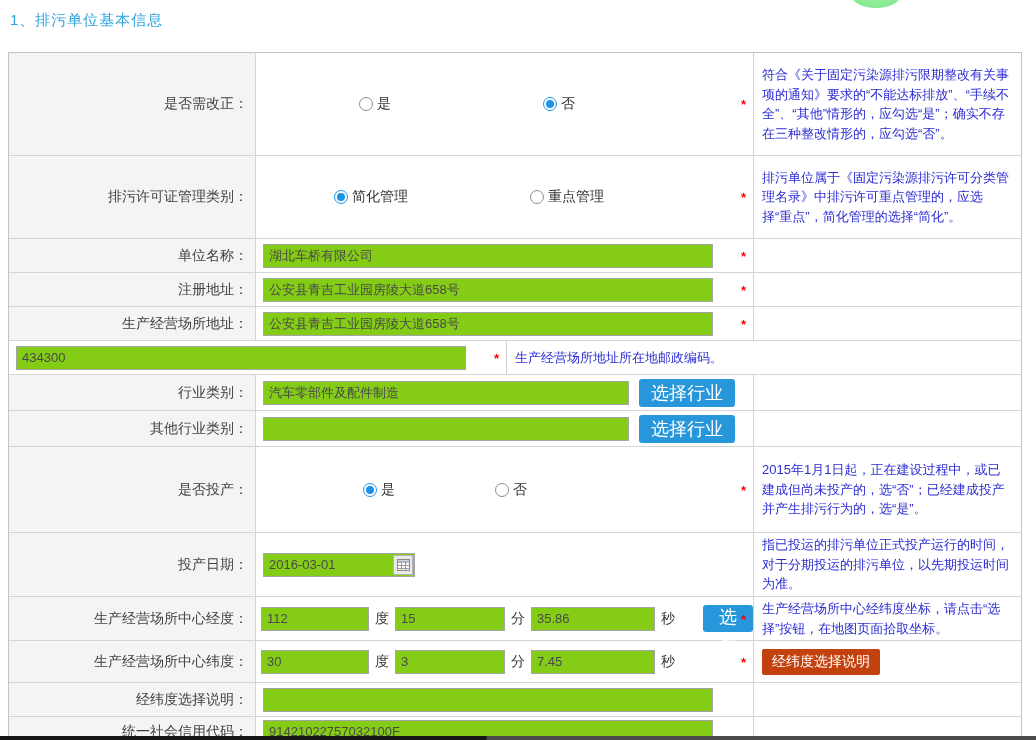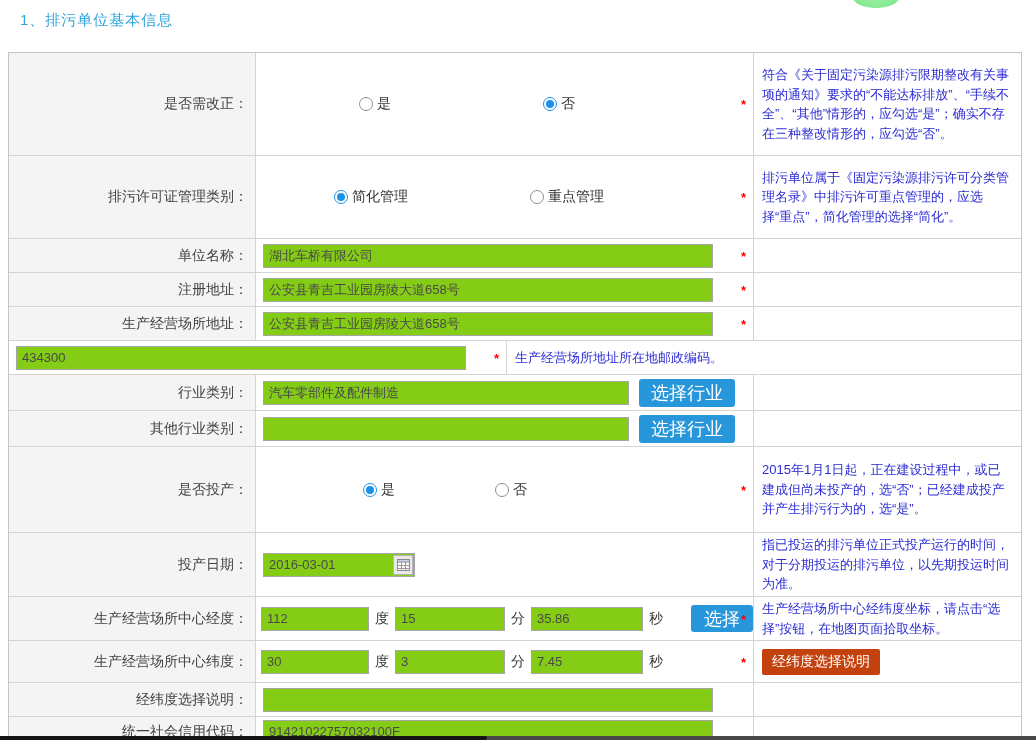--- a/index.html
+++ b/index.html
@@ -1,20 +1,20 @@
 <!DOCTYPE html>
 <html><head>
 <meta charset="utf-8">
 <style>
   * { margin:0; padding:0; box-sizing:border-box; }
   html,body { width:1036px; height:740px; overflow:hidden; background:#fff;
     font-family:"Liberation Sans", sans-serif; }
   .page { position:relative; width:1036px; height:740px; }
 
-  .page-title { position:absolute; left:20px; top:11px; font-size:15px;
+  .page-title { position:absolute; left:10px; top:11px; font-size:15px;
     color:#2fa3dc; letter-spacing:1px; }
 
   .green-bubble { position:absolute; left:852px; top:-16px; width:48px; height:24px;
     border-radius:50%; background:radial-gradient(ellipse at 50% 30%, #a8f2ab 0%, #8beb95 60%, #7adf88 100%); }
 
   .form-table { position:absolute; left:8px; top:52px; width:1014px;
     border:1px solid #c4c4c4; border-bottom:none; background:#fff; }
   .row { display:flex; border-bottom:1px solid #d4d4d4; }
   .cell-label { width:247px; background:#f4f4f4; border-right:1px solid #d4d4d4;
     display:flex; align-items:center; justify-content:flex-end; padding-right:7px;
@@ -51,21 +51,21 @@
     font-family:"Liberation Sans", sans-serif; }
 
   .date-box { width:152px; height:24px; border:1px solid #a6a6a6; background:#84cc16;
     display:flex; align-items:center; margin-left:2px; }
   .date-text { flex:1; font-size:13px; color:#4a4a4a; padding-left:5px; }
   .date-icon { width:20px; height:20px; margin-right:1px; background:#e9e9e9;
     border:1px solid #b5b5b5; display:flex; align-items:center; justify-content:center; }
 
   .deg { width:108px; }
   .min { width:110px; margin-left:0; }
-  .sec { width:112px; }
+  .sec { width:124px; }
   .unit { font-size:14px; color:#333; margin:0 6px 0 6px; }
 
   .scroll-track { position:absolute; left:0; bottom:0; width:1036px; height:4px;
     background:#4a4a4a; }
   .scroll-thumb { position:absolute; left:0; bottom:0; width:487px; height:4px;
     background:#151515; border-radius:0 2px 2px 0; }
 </style>
 </head>
 <body>
 

